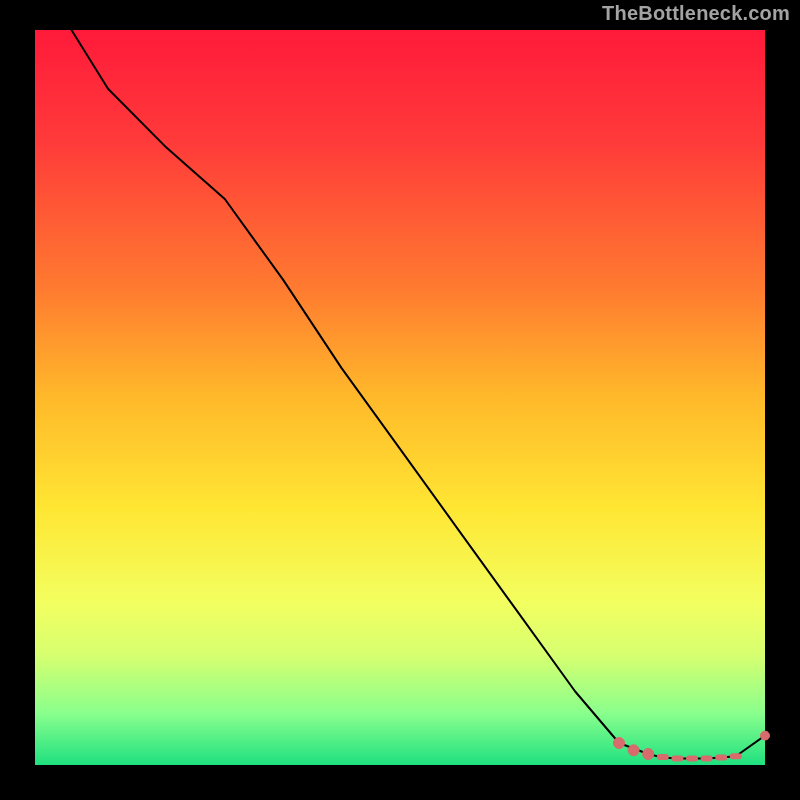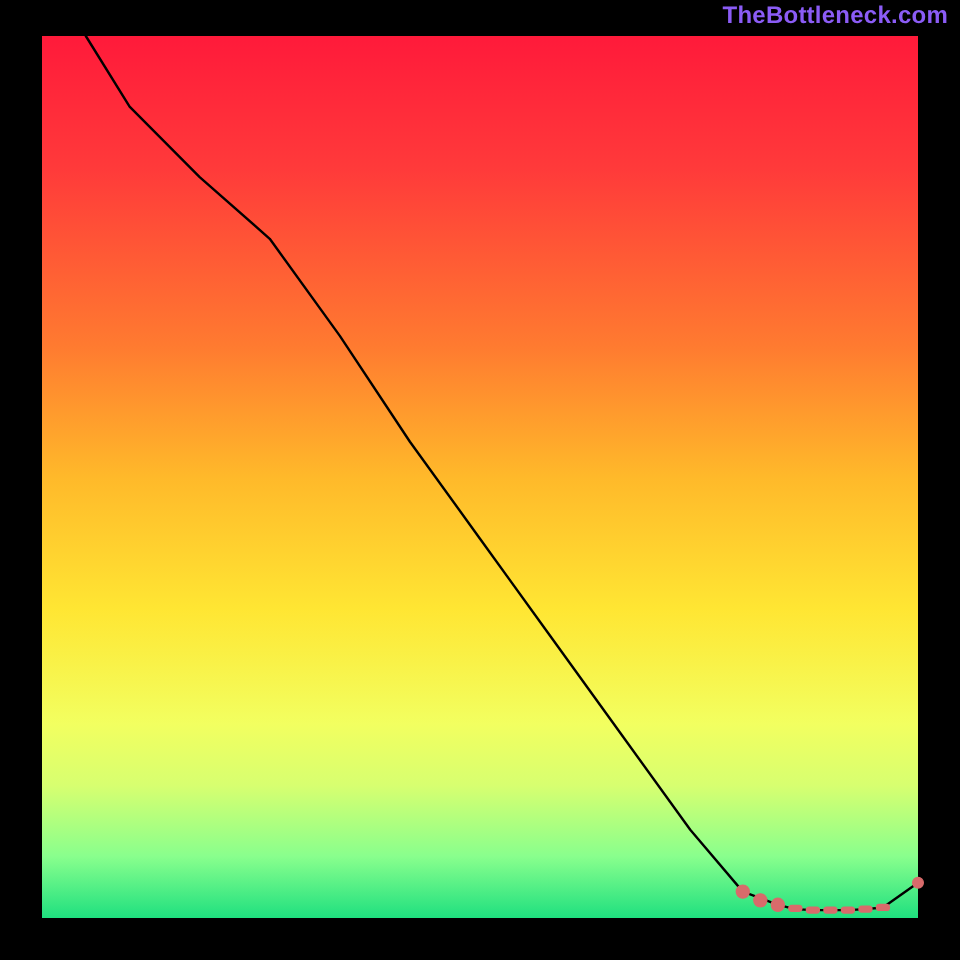--- a/index.html
+++ b/index.html
@@ -14,21 +14,21 @@
   .frame {
     position: relative;
     width: 800px;
     height: 800px;
     background: #000;
   }
   .attribution {
     position: absolute;
     top: 2px;
     right: 10px;
-    color: #8b5cf6;
+    color: #a3a3a3;
     font-size: 20px;
     font-weight: 600;
     letter-spacing: .2px;
   }
   .plot-box {
     position: absolute;
     left: 35px;
     top: 30px;
     width: 730px;
     height: 735px;

